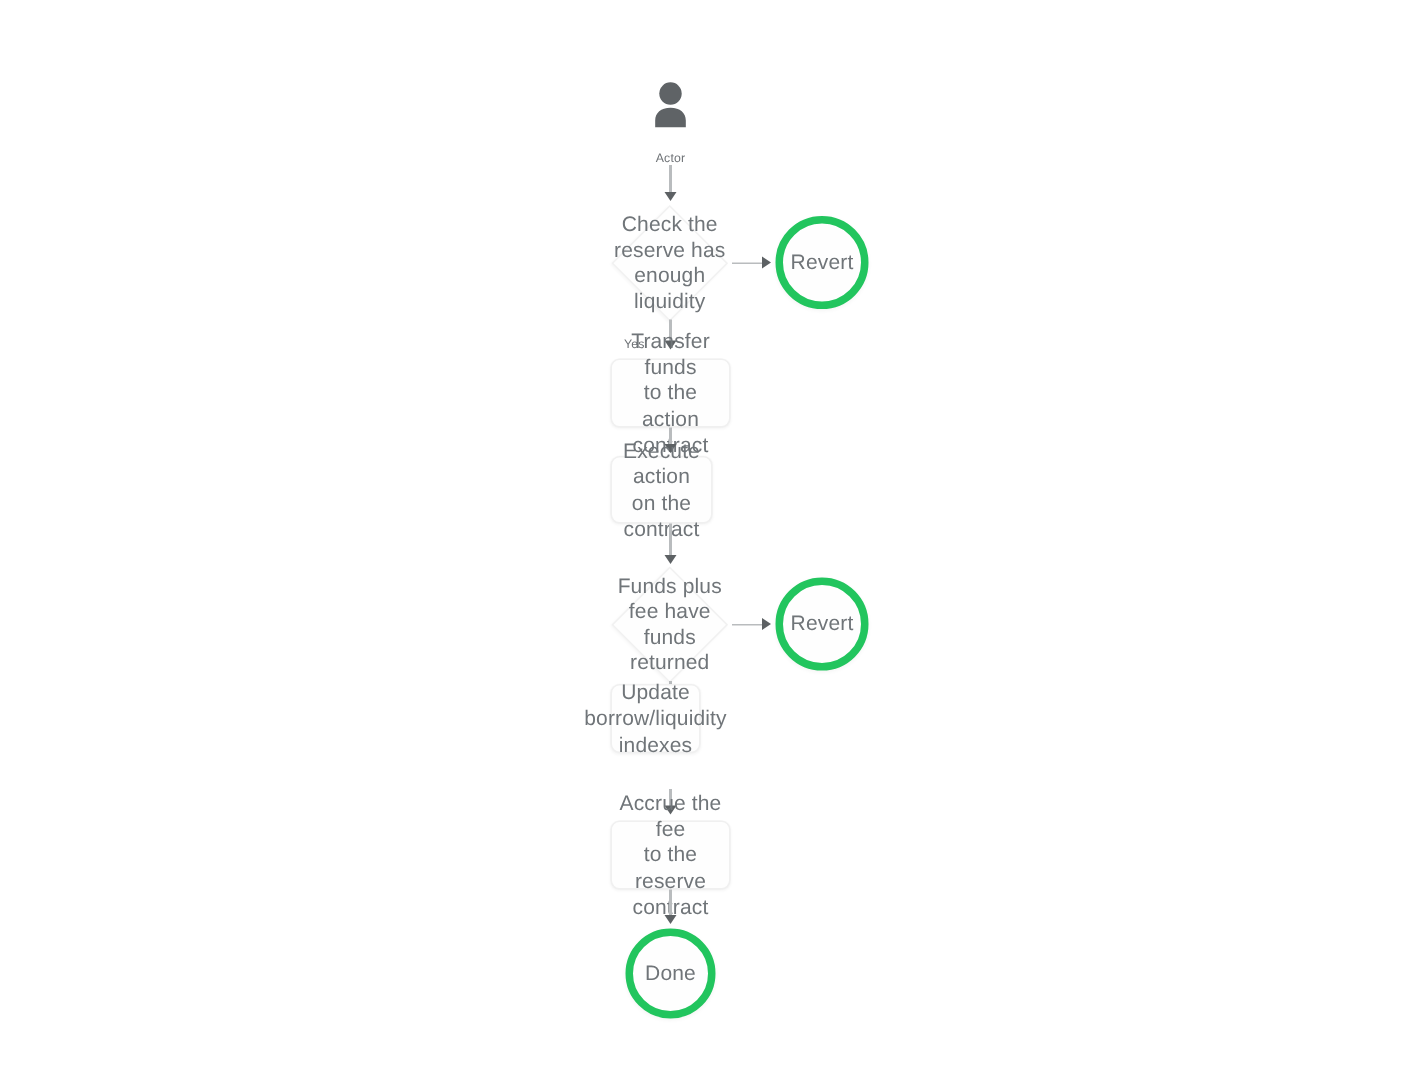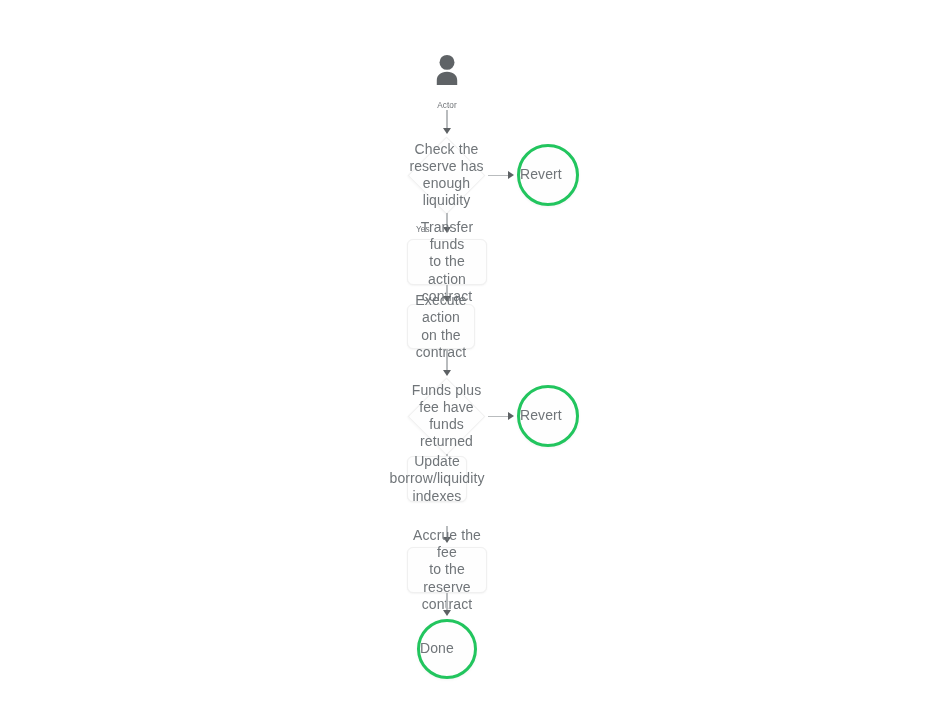--- a/index.html
+++ b/index.html
@@ -84,24 +84,25 @@
     position: relative;
     z-index: 2;
     width: 84px;
   }
 
   
   .circle-node {
     position: absolute;
     border-radius: 50%;
     background: #fefefe;
-    border: 3px solid #22c55e;
+    border: 5px solid #22c55e;
     box-shadow: 0 1px 3px rgba(0,0,0,0.05);
     display: flex;
     align-items: center;
+    justify-content: center;
   }
 
   
   .edge-line {
     position: absolute;
     background: #b9bcbe;
   }
   .edge-v { width: 1.4px; }
   .edge-h { height: 1.4px; }
 

